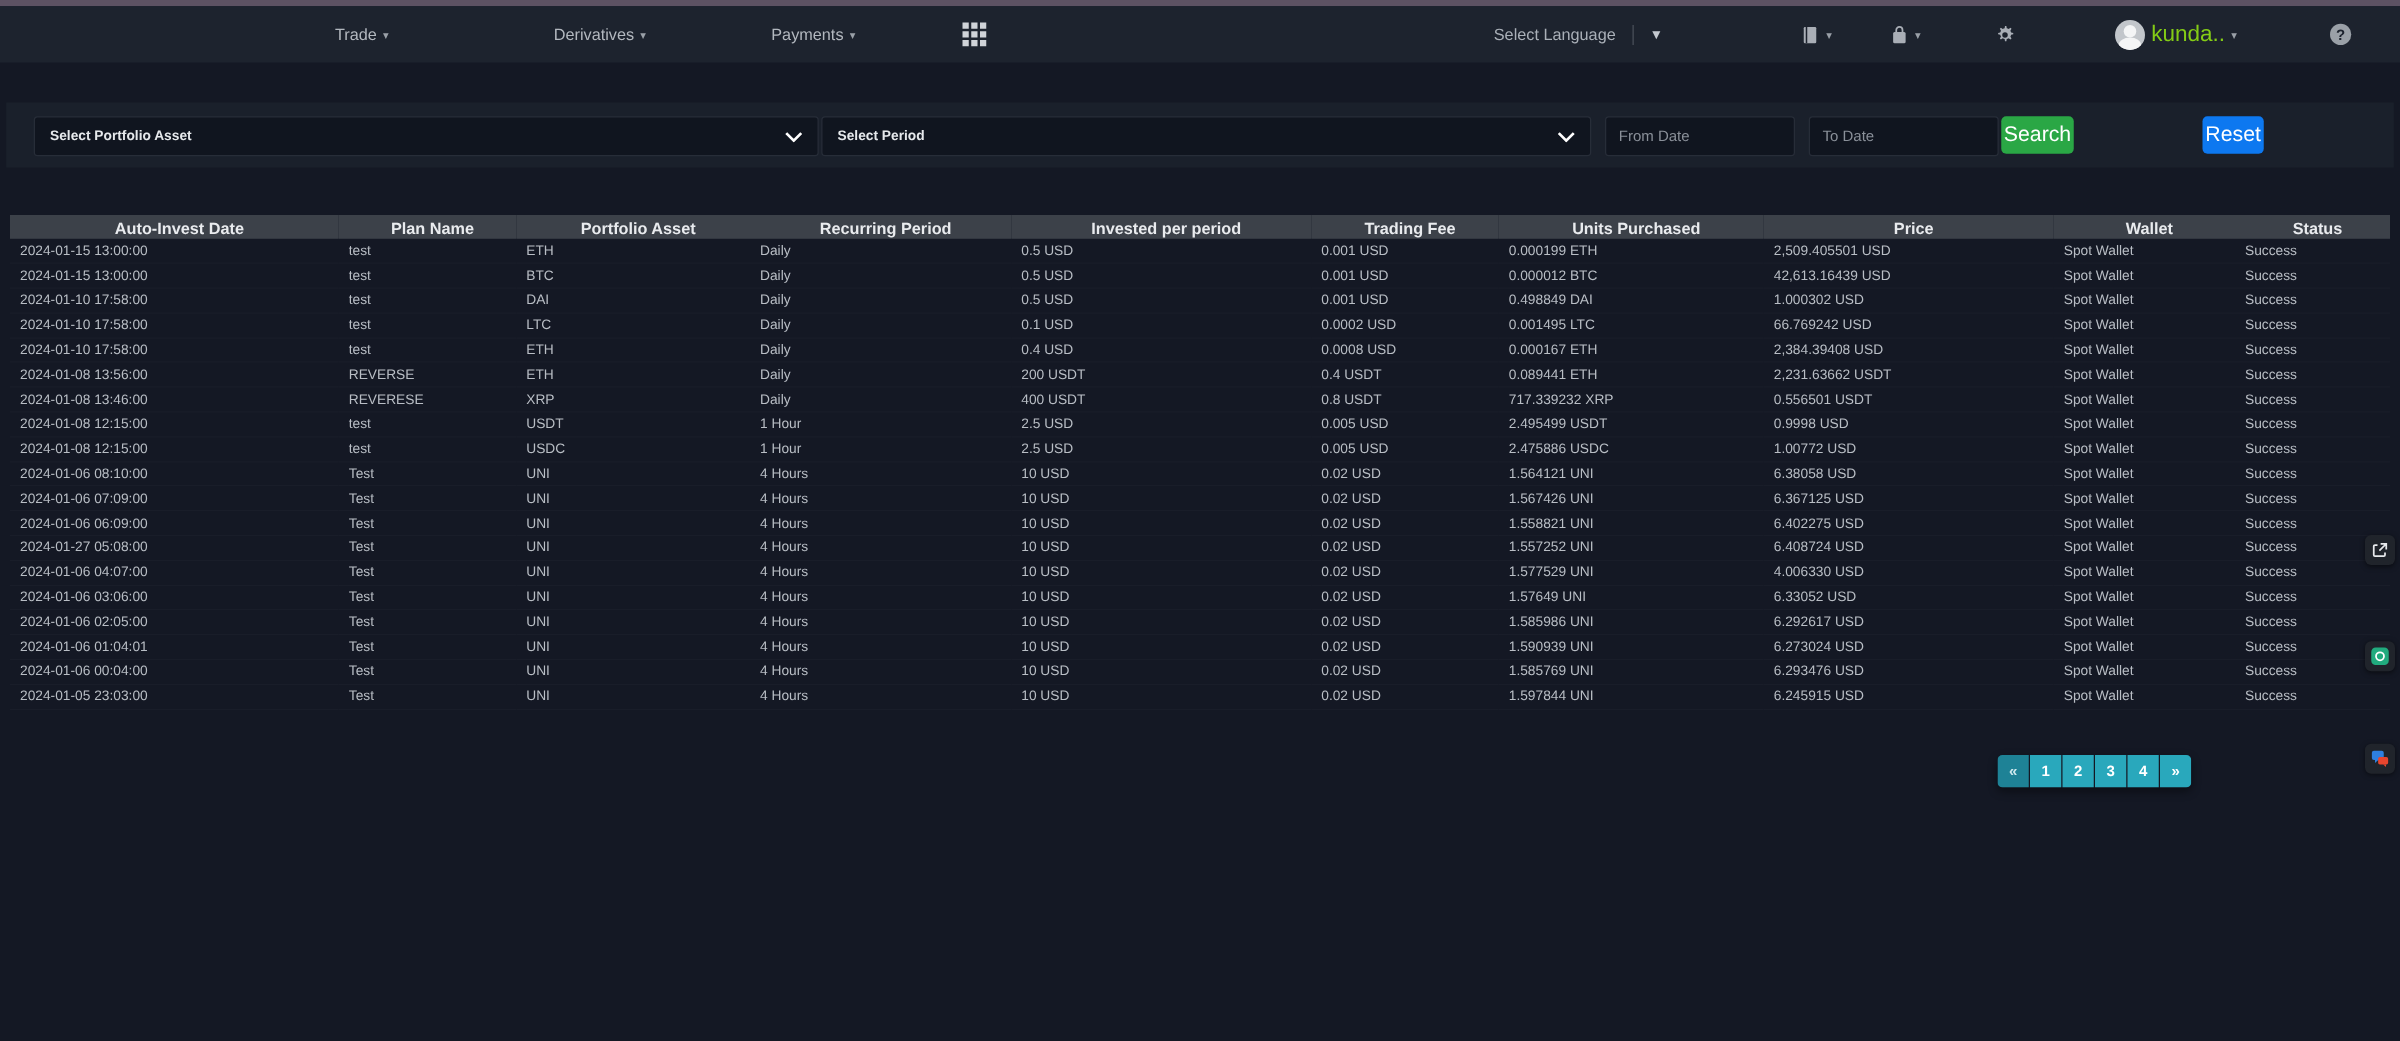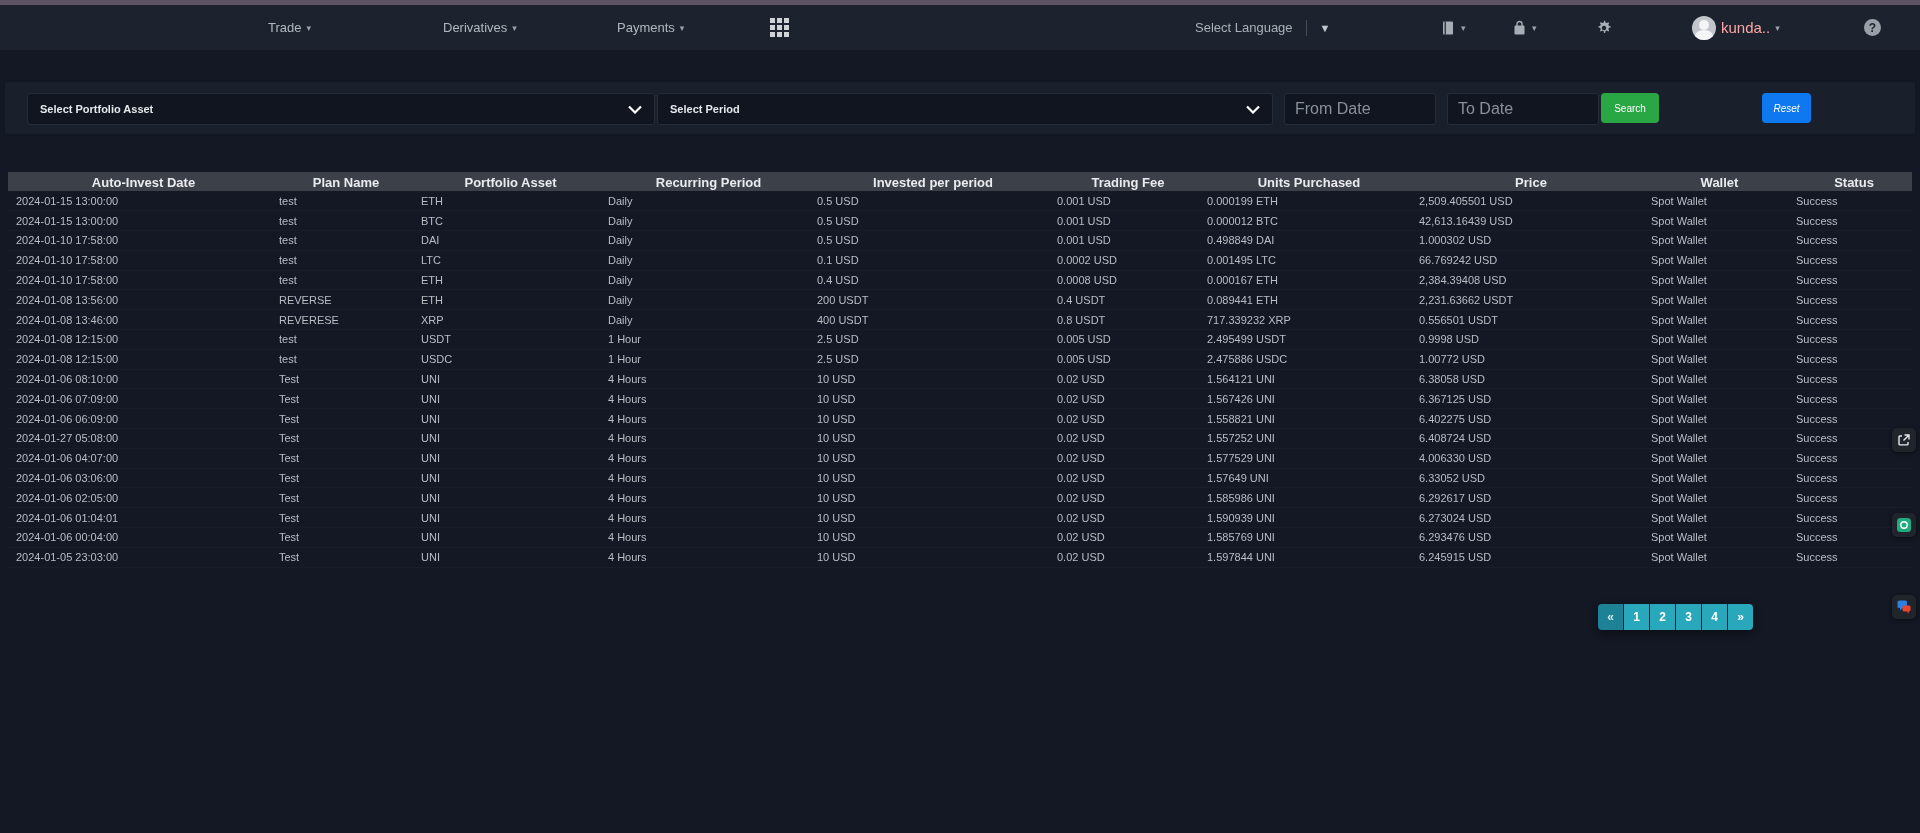--- a/index.html
+++ b/index.html
@@ -21,34 +21,34 @@
   .caret{font-size:9px;color:#9aa0a8;}
   .grid-icon{display:grid;grid-template-columns:repeat(3,5px);grid-gap:2px;}
   .grid-icon i{width:5px;height:5px;background:#cfd3d8;display:block;}
   .lang{color:#aab0b8;font-size:13px;}
   .vsep{width:1px;height:16px;background:#4a505a;margin:0 8px;}
   .tri{color:#c3c8cf;font-size:11px;}
   .icon-svg{display:inline-block;vertical-align:middle;}
   .avatar{width:24px;height:24px;border-radius:50%;background:#c2c6cb;position:relative;overflow:hidden;}
   .avatar i{position:absolute;left:7px;top:4px;width:10px;height:10px;border-radius:50%;background:#f4f5f6;}
   .avatar b{position:absolute;left:3px;top:14px;width:18px;height:12px;border-radius:50% 50% 0 0;background:#f4f5f6;}
-  .username{color:#fca5a5;font-size:15px;}
+  .username{color:#84cc16;font-size:18px;}
   .help-circle{width:17px;height:17px;border-radius:50%;background:#9aa0a7;color:#1d232e;font-size:12px;font-weight:bold;display:flex;align-items:center;justify-content:center;}
 
   
   .filter-panel{position:absolute;left:5px;right:5px;top:82px;height:52px;background:var(--c-panel_bg);}
   .fld{position:absolute;top:93px;height:32px;background:var(--c-input_bg);border:1px solid var(--c-input_border);border-radius:3px;display:flex;align-items:center;}
   .sel{justify-content:space-between;padding:0 12px;cursor:pointer;}
   .sel .sel-label{font-size:11px;font-weight:bold;color:#e6e9ec;}
   .date-input{padding:0 10px;}
-  .date-input input{background:transparent;border:none;outline:none;color:#c3c8ce;font-size:16px;width:100%;font-family:"Liberation Sans",sans-serif;}
+  .date-input input{background:transparent;border:none;outline:none;color:#c3c8ce;font-size:12px;width:100%;font-family:"Liberation Sans",sans-serif;}
   .date-input input::placeholder{color:#8a9099;}
-  .btn{position:absolute;top:93px;height:30px;border:none;border-radius:4px;color:#fff;font-size:10px;cursor:pointer;font-family:"Liberation Sans",sans-serif;}
+  .btn{position:absolute;top:93px;height:30px;border:none;border-radius:4px;color:#fff;font-size:17px;cursor:pointer;font-family:"Liberation Sans",sans-serif;}
   .btn-search{left:1601px;width:58px;background:var(--c-search_green);}
-  .btn-reset{left:1762px;width:49px;background:var(--c-reset_blue);font-style:italic;}
+  .btn-reset{left:1762px;width:49px;background:var(--c-reset_blue);}
 
   
   .grid-wrap{position:absolute;left:8px;right:8px;top:172px;}
   table.grid{width:100%;border-collapse:collapse;table-layout:fixed;}
   table.grid th{background:var(--c-header_row);color:var(--c-header_text);font-size:13px;font-weight:bold;text-align:center;height:19px;padding:1px 0 0 8px;white-space:nowrap;overflow:hidden;}
   table.grid td{color:var(--c-row_text);font-size:11px;height:19.8px;padding:0 0 0 8px;white-space:nowrap;overflow:hidden;border-bottom:1px solid rgba(255,255,255,0.025);}
   table.grid th:nth-child(1){width:263px}
   table.grid th:nth-child(2){width:142px}
   table.grid th:nth-child(3){width:187px}
   table.grid th:nth-child(4){width:209px}

